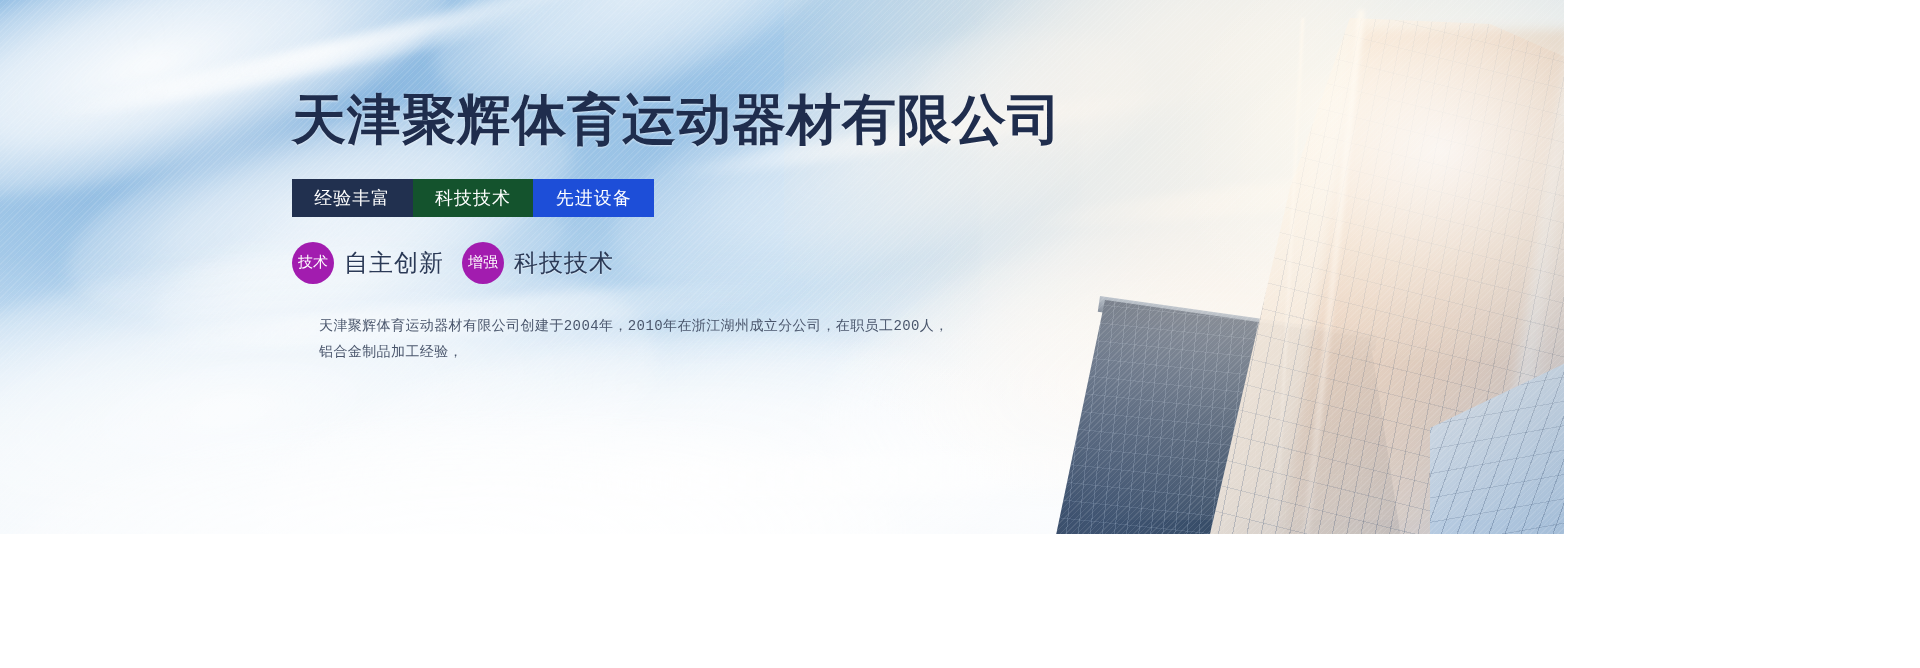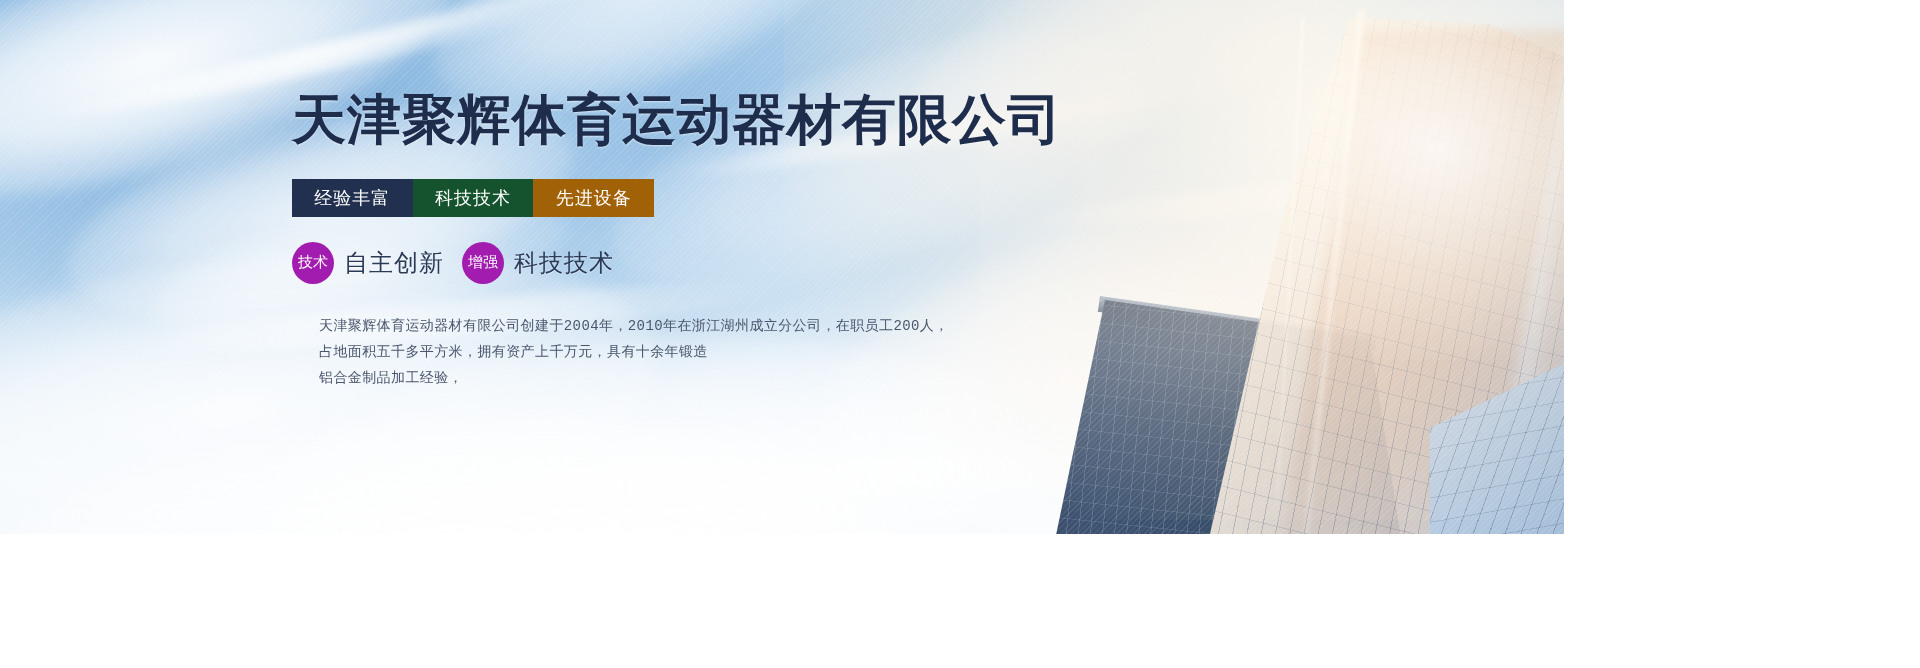--- a/index.html
+++ b/index.html
@@ -303,21 +303,21 @@
     display: flex;
     align-items: center;
     justify-content: center;
     font-size: 18px;
     color: #ffffff;
     letter-spacing: 1px;
     white-space: nowrap;
   }
   .tag-navy   { background: #21304f; }
   .tag-blue   { background: #14532d; }
-  .tag-orange { background: #a16207; }
+  .tag-orange { background: #1d4ed8; }
 
   .featurerow {
     display: flex;
     align-items: center;
     margin-top: 24px;
     height: 44px;
   }
   .feat {
     display: flex;
     align-items: center;
@@ -439,20 +439,19 @@
         <span class="feat-text">自主创新</span>
       </div>
       <div class="feat">
         <span class="feat-circle">增强</span>
         <span class="feat-text">科技技术</span>
       </div>
     </div>
 
     <div class="desc">
       <div class="desc-line">天津聚辉体育运动器材有限公司创建于2004年，2010年在浙江湖州成立分公司，在职员工200人，</div>
-      <div class="desc-line">占地面积五千多平方米，拥有资产上千万元，具有十余年锻造</div>
       <div class="desc-line">铝合金制品加工经验，</div>
     </div>
 
   </div>
 </div>
 
 <div class="footer-strip"></div>
 
 </body></html>

